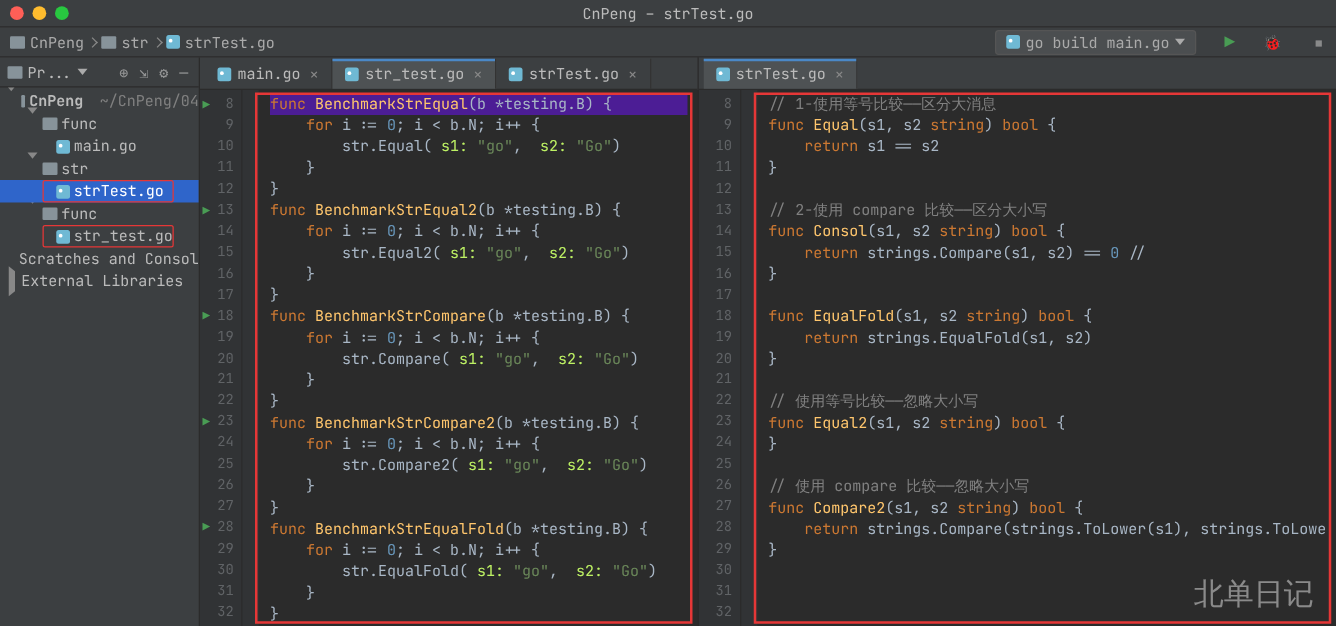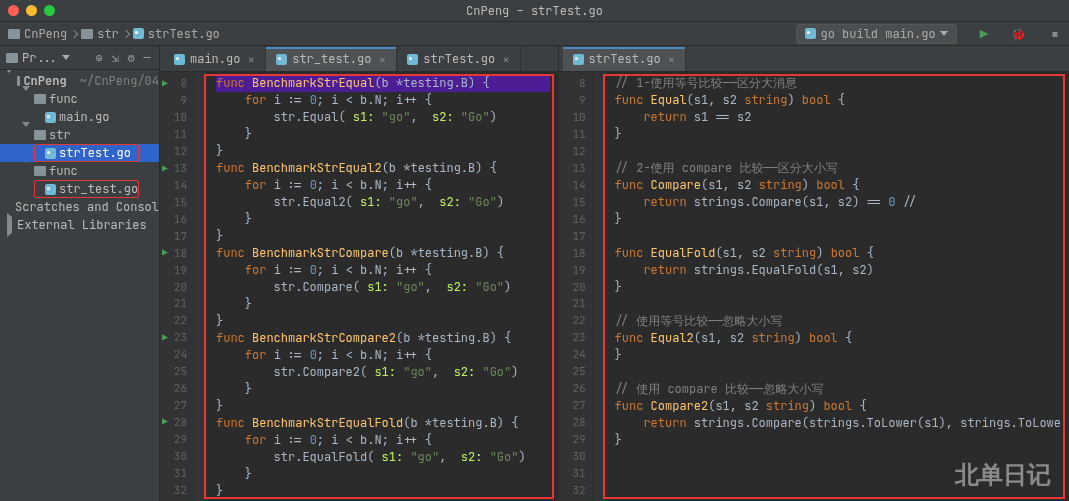--- a/index.html
+++ b/index.html
@@ -53,21 +53,21 @@
 .code{flex:1;padding:3px 8px;font-size:12px;line-height:17px}
 .code-line{height:17px;white-space:pre}
 .kw{color:#cc7832}
 .fn{color:#ffc66d}
 .str{color:#6a8759}
 .num{color:#6897bb}
 .typ{color:#a9b7c6}
 .hint{color:#bef264}
 .cmt{color:#808080}
 .hl-line{background:#4c1d95}
-.watermark{position:absolute;right:18px;bottom:10px;color:rgba(255,255,255,.45);font-size:24px;font-weight:700}
+.watermark{position:absolute;right:18px;bottom:10px;color:rgba(255,255,255,.45);font-size:24px;font-weight:400}
 </style>
 </head>
 <body>
 
 <div class="titlebar">
   <div class="traffic">
     <div class="dot r"></div>
     <div class="dot y"></div>
     <div class="dot g"></div>
   </div>
@@ -278,21 +278,21 @@
             <div class="gn">32</div>
           </div>
         <div class="gutter2"></div>
         <div class="code" id="code-right">
             <div class="code-line"><span class="cmt">// 1-使用等号比较——区分大消息</span></div>
             <div class="code-line"><span class="kw">func </span><span class="fn">Equal</span>(s1, s2 <span class="kw">string</span>) <span class="kw">bool</span> {</div>
             <div class="code-line">    <span class="kw">return </span>s1 == s2</div>
             <div class="code-line">}</div>
             <div class="code-line"></div>
             <div class="code-line"><span class="cmt">// 2-使用 compare 比较——区分大小写</span></div>
-            <div class="code-line"><span class="kw">func </span><span class="fn">Compare</span>(s1, s2 <span class="kw">string</span>) <span class="kw">bool</span> {</div>
+            <div class="code-line"><span class="kw">func </span><span class="fn">Consol</span>(s1, s2 <span class="kw">string</span>) <span class="kw">bool</span> {</div>
             <div class="code-line">    <span class="kw">return </span>strings.Compare(s1, s2) == <span class="num">0</span> //</div>
             <div class="code-line">}</div>
             <div class="code-line"></div>
             <div class="code-line"><span class="kw">func </span><span class="fn">EqualFold</span>(s1, s2 <span class="kw">string</span>) <span class="kw">bool</span> {</div>
             <div class="code-line">    <span class="kw">return </span>strings.EqualFold(s1, s2)</div>
             <div class="code-line">}</div>
             <div class="code-line"></div>
             <div class="code-line"><span class="cmt">// 使用等号比较——忽略大小写</span></div>
             <div class="code-line"><span class="kw">func </span><span class="fn">Equal2</span>(s1, s2 <span class="kw">string</span>) <span class="kw">bool</span> {</div>
             <div class="code-line">}</div>

